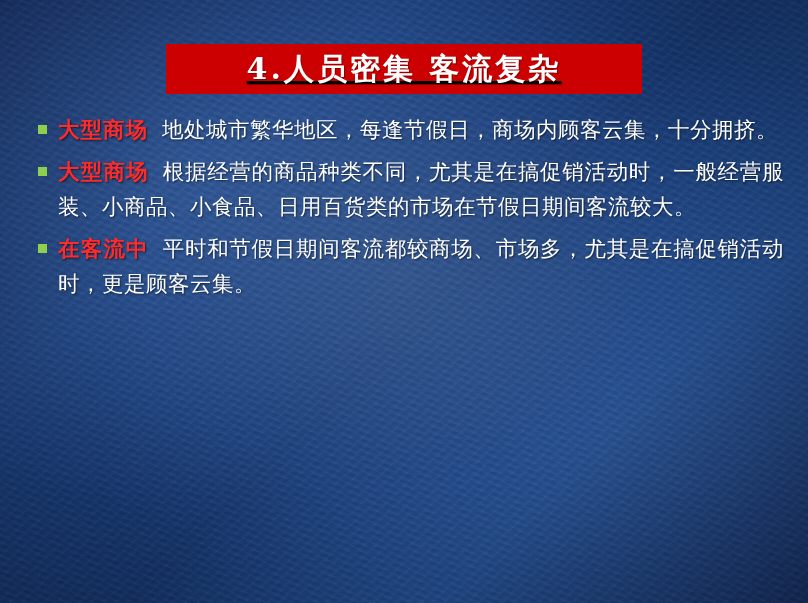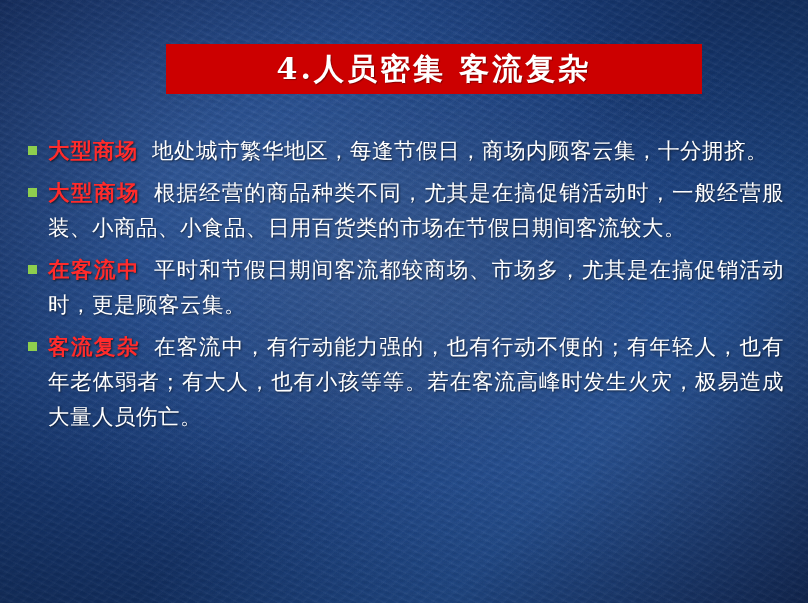--- a/index.html
+++ b/index.html
@@ -37,44 +37,44 @@
     position: absolute;
     inset: 0;
     pointer-events: none;
     background: radial-gradient(ellipse at 50% 45%, rgba(255,255,255,0.05) 0%, rgba(0,0,0,0.0) 45%, rgba(0,0,0,0.28) 100%);
   }
 
   .title-band {
     position: absolute;
     left: 166px;
     top: 44px;
-    width: 536px;
+    width: 476px;
     height: 50px;
     background: #cc0000;
     z-index: 3;
     display: flex;
     align-items: center;
     justify-content: center;
+    text-decoration: underline;
   }
   .title-text {
     color: #ffffff;
     font-size: 30px;
     font-weight: bold;
     letter-spacing: 3px;
     white-space: nowrap;
     text-shadow: 1px 1px 1px rgba(0,0,0,0.35);
   }
 
   .body {
     position: absolute;
-    left: 28px;
+    left: 38px;
     top: 112px;
     right: 24px;
     z-index: 3;
-    margin-top: 21px;
   }
 
   .bullet-row {
     display: flex;
     align-items: flex-start;
     margin-bottom: 7px;
   }
   .marker {
     flex: 0 0 auto;
     width: 9px;
@@ -126,21 +126,15 @@
       </div>
     </div>
 
     <div class="bullet-row">
       <span class="marker"></span>
       <div class="para">
         <span class="lead">在客流中</span><span class="rest">平时和节假日期间客流都较商场、市场多，尤其是在搞促销活动时，更是顾客云集。</span>
       </div>
     </div>
 
-    <div class="bullet-row">
-      <span class="marker"></span>
-      <div class="para">
-        <span class="lead">客流复杂</span><span class="rest">在客流中，有行动能力强的，也有行动不便的；有年轻人，也有年老体弱者；有大人，也有小孩等等。若在客流高峰时发生火灾，极易造成大量人员伤亡。</span>
-      </div>
-    </div>
 
   </div>
 </div>
 
 </body></html>

